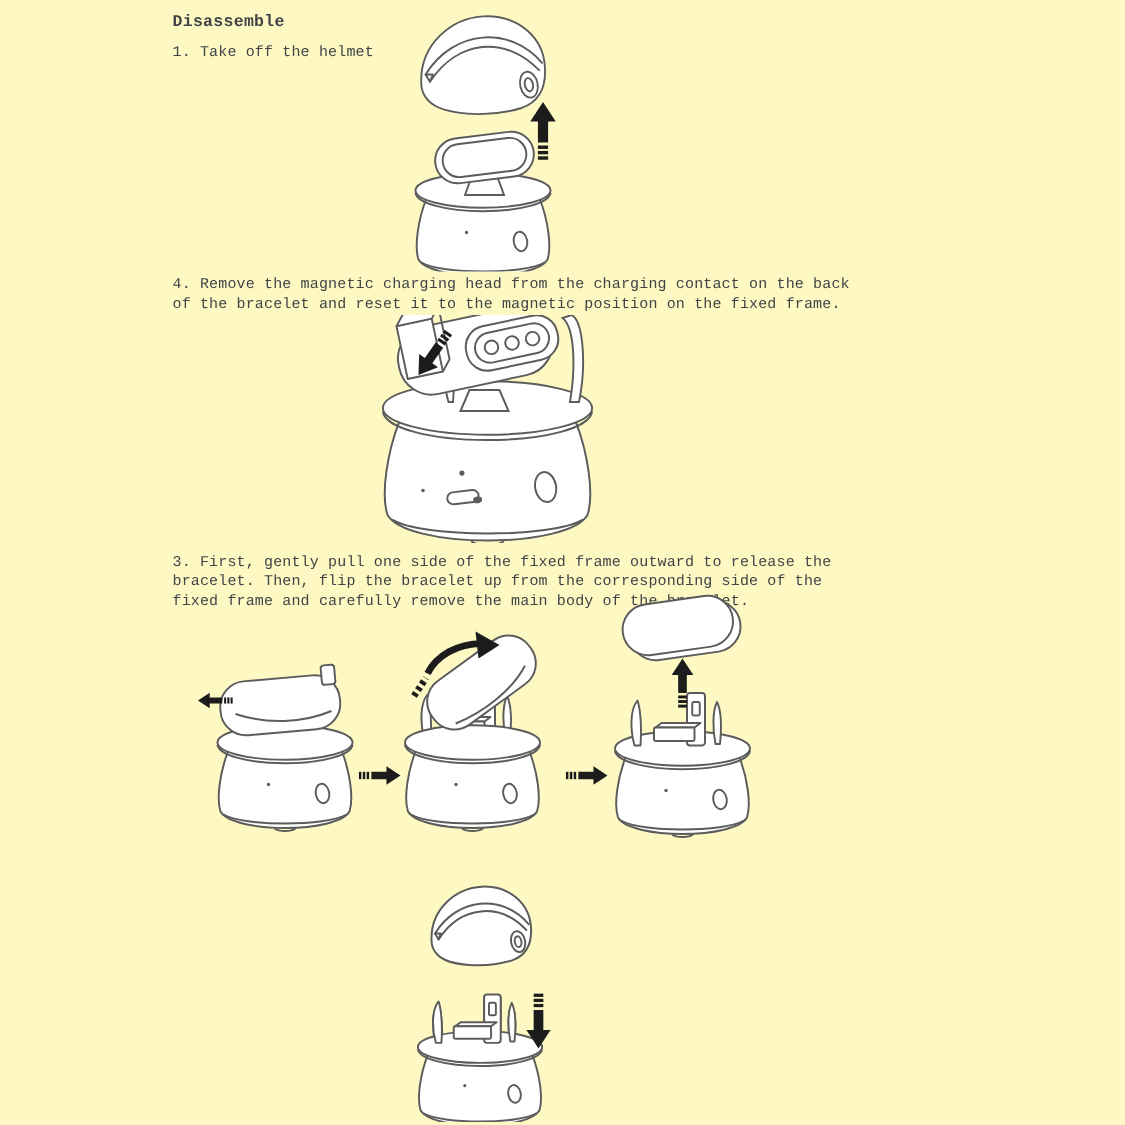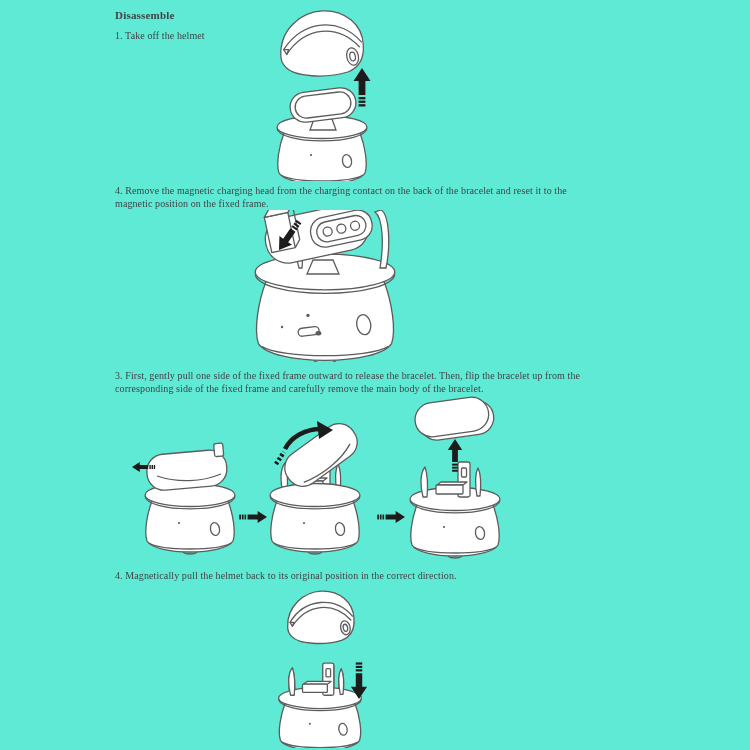--- a/index.html
+++ b/index.html
@@ -1,18 +1,18 @@
 <!DOCTYPE html>
 <html><head>
 <meta charset="utf-8">
 <style>
   html,body{margin:0;padding:0;background:#fff;}
   .page{
-    position:relative;width:750px;height:750px;background:#5eead4;overflow:hidden;
-    font-family:Liberation Serif, serif;color:#414447;
+    position:relative;width:750px;height:750px;background:#fef9c3;overflow:hidden;
+    font-family:Liberation Mono, monospace;color:#414447;
   }
   .heading{position:absolute;left:115px;top:9px;margin:0;font-size:11px;font-weight:bold;letter-spacing:.2px;}
   .step{position:absolute;margin:0;font-size:10px;line-height:13.2px;letter-spacing:.1px;}
   .s1{left:115px;top:29px;text-align:center;}
   .s2{left:115px;top:184px;width:462px;}
   .s3{left:115px;top:369px;width:468px;}
   .s4{left:115px;top:569px;}
   .fig{position:absolute;}
   .f1{left:268px;top:5px;}
   .f2{left:243px;top:210px;}
@@ -153,21 +153,20 @@
 
       <g transform="translate(340,106)">
         <use href="#base"></use>
         <use href="#frame"></use>
       </g>
       <use href="#pill" transform="translate(337,25)"></use>
       <use href="#arrow" transform="translate(340,46) scale(0.85)"></use>
     </g>
   </svg>
 
-  <p class="step s4">4. Magnetically pull the helmet back to its original position in the correct direction.</p>
 
   <svg class="fig f4" width="134" height="162" viewBox="0 0 134 162">
     <g class="ln">
       <use href="#helmet" transform="translate(30,2) scale(0.78)" stroke-width="1.7"></use>
       <g transform="translate(67,112) scale(0.92)" stroke-width="1.4">
         <use href="#frame"></use>
         <use href="#base"></use>
         <use href="#frame" transform="translate(0,0)" opacity="0"></use>
       </g>
       <g transform="translate(67,112) scale(0.92)" stroke-width="1.4">

